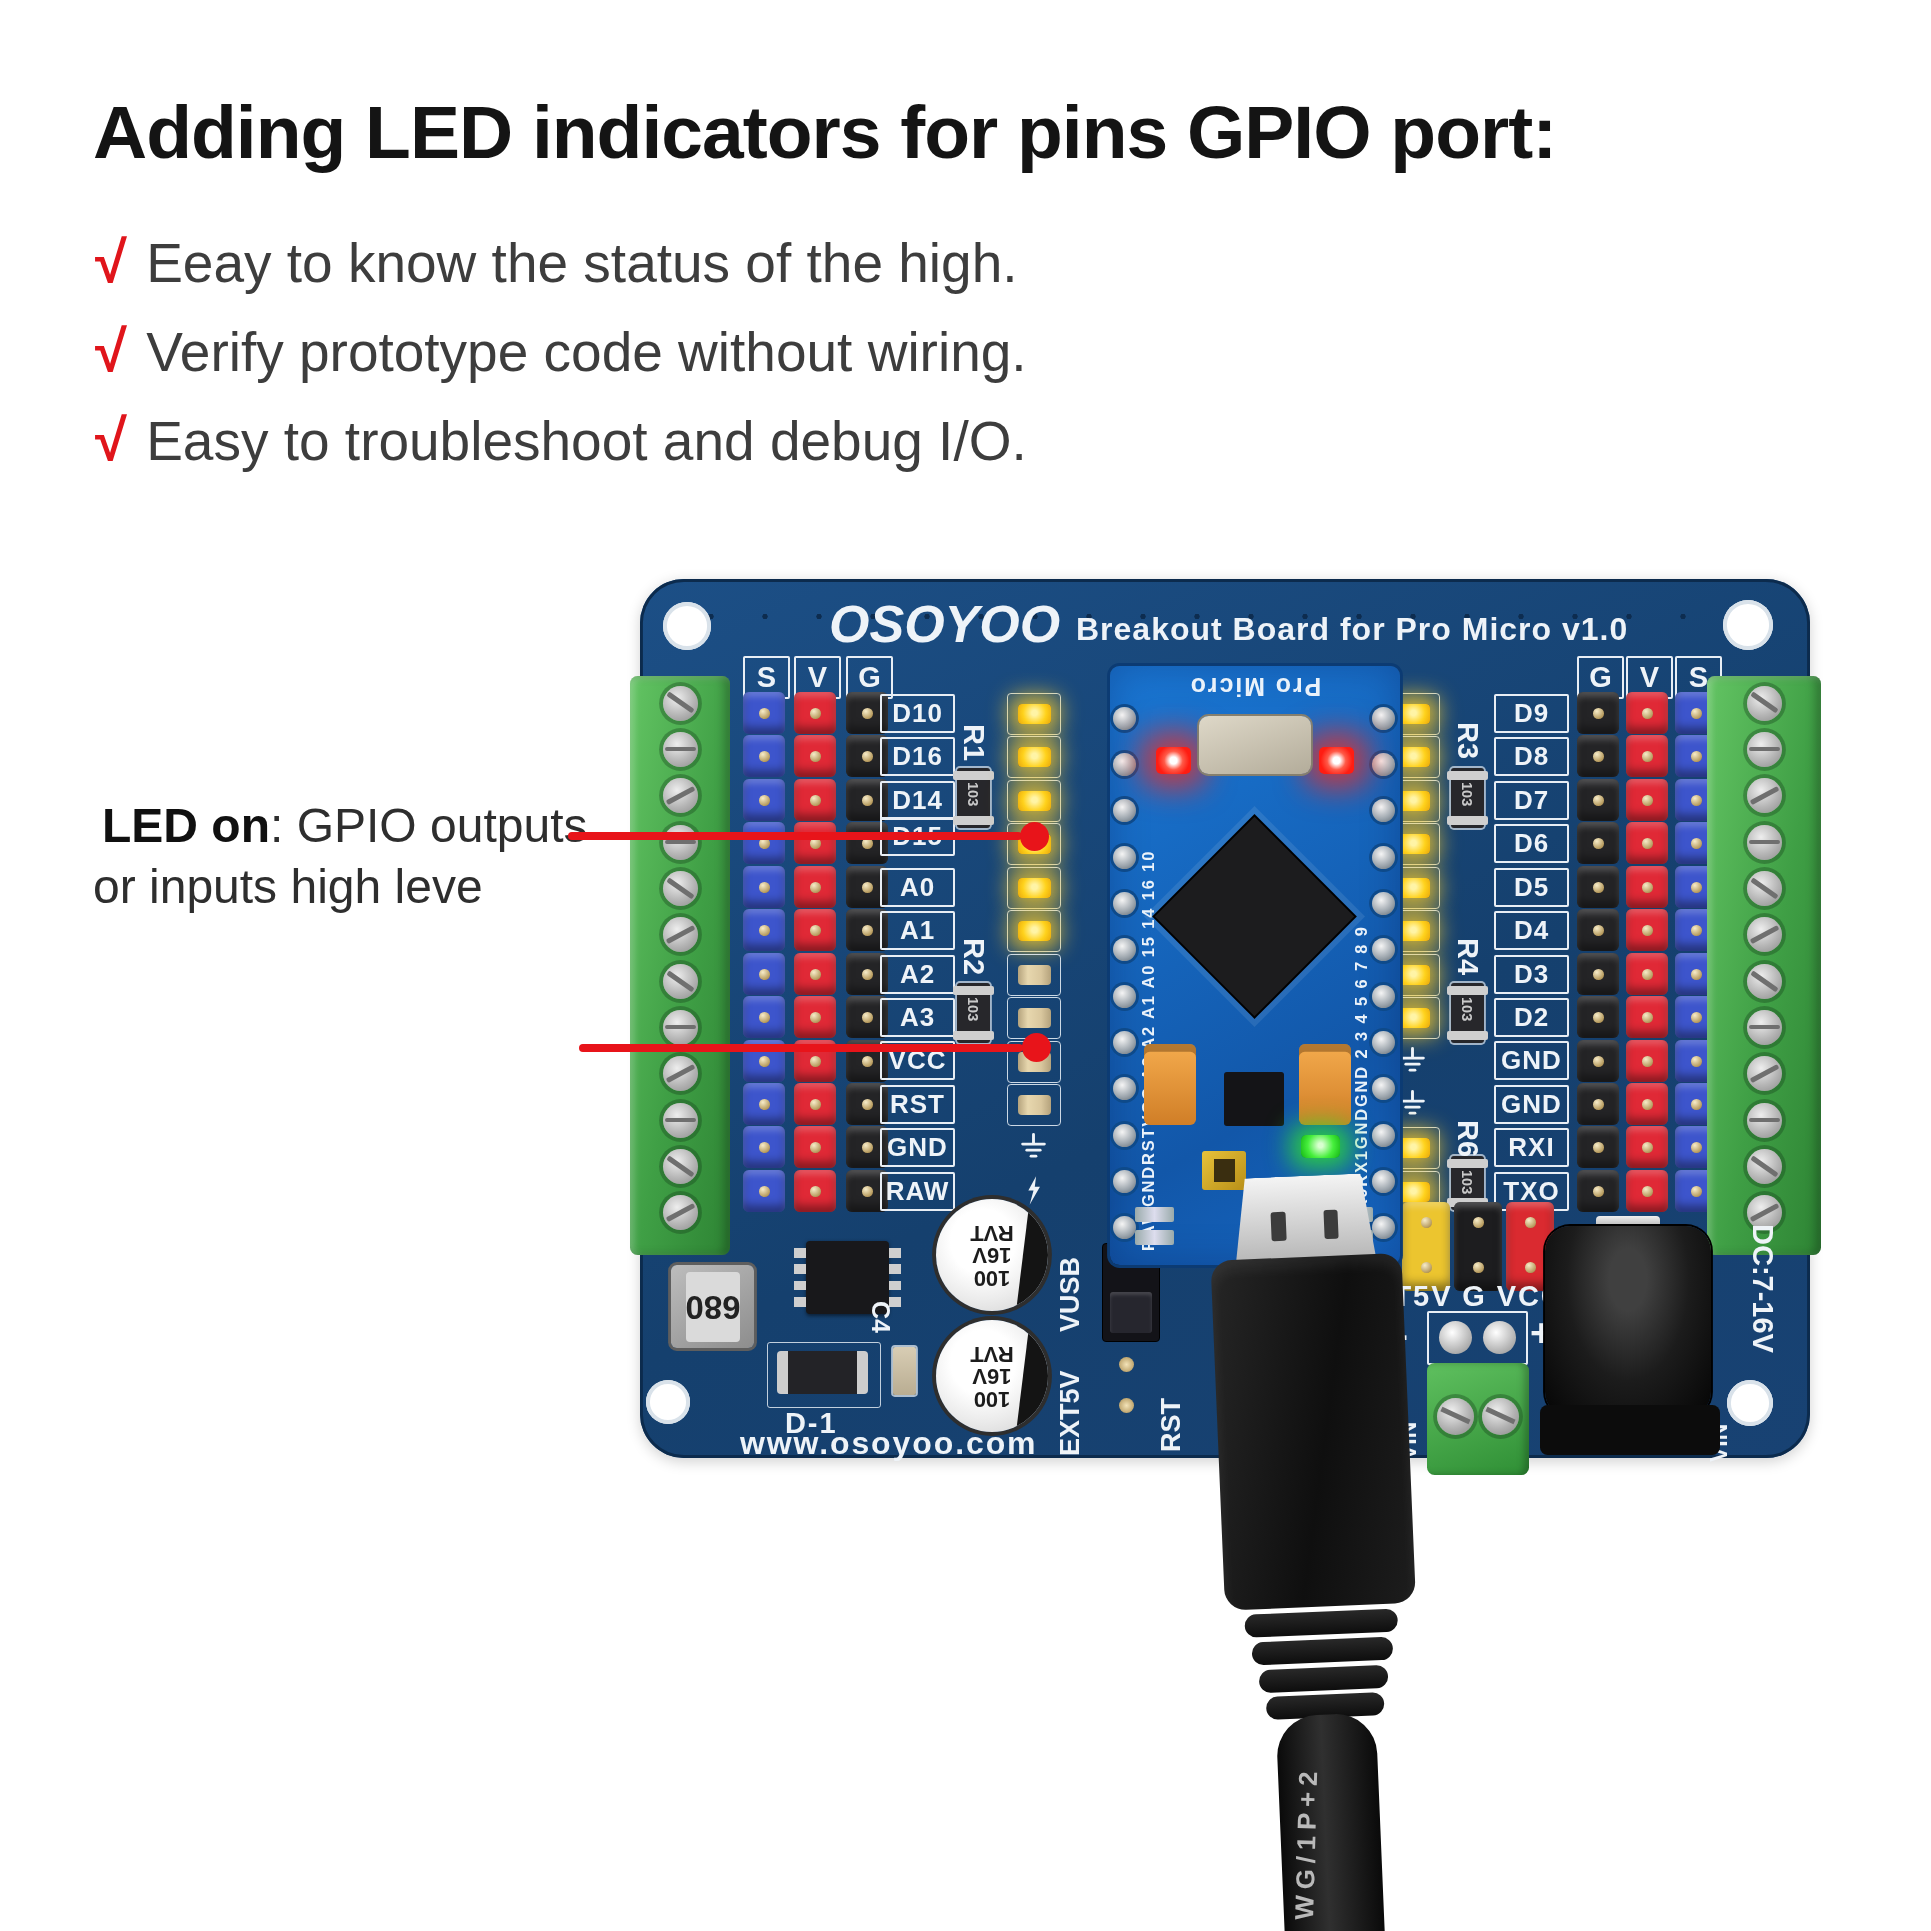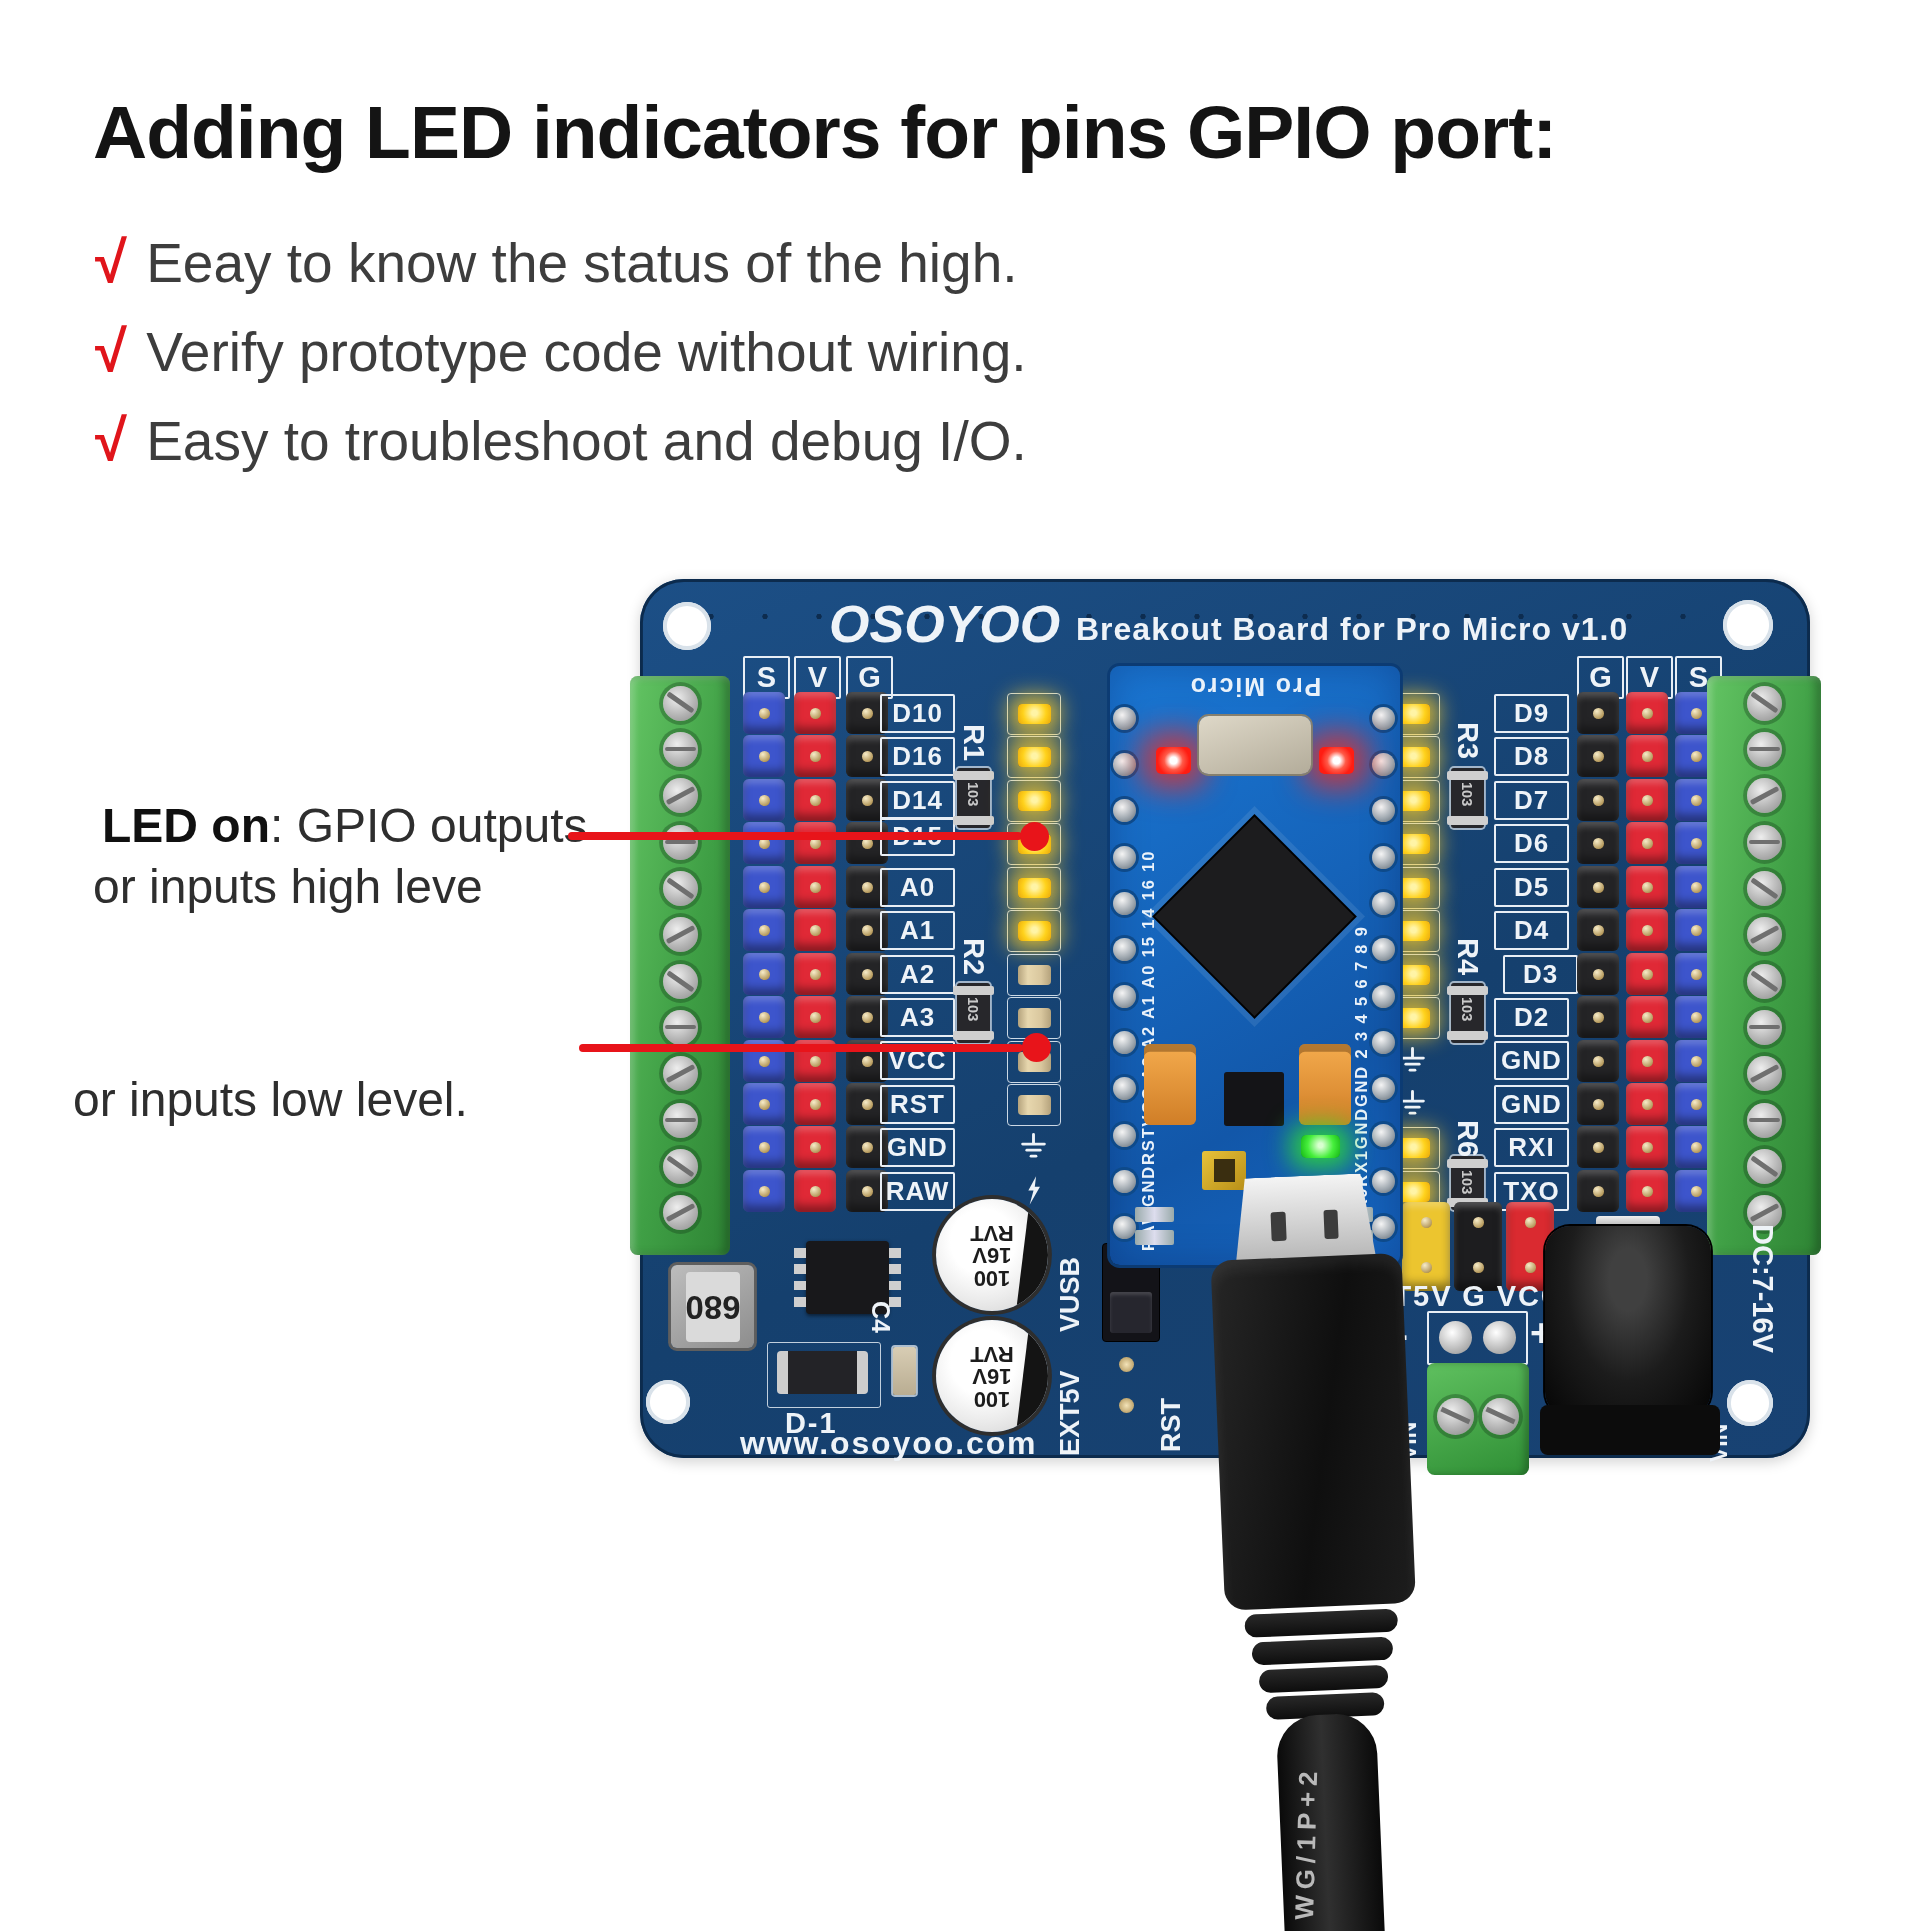--- a/index.html
+++ b/index.html
@@ -183,21 +183,20 @@
 
 <div id="canvas">
 
   <div class="page-title">Adding LED indicators for pins GPIO port:</div>
   <div class="bullet b1"><span class="check">√</span><span>Eeay to know the status of the high.</span></div>
   <div class="bullet b3"><span class="check">√</span><span>Easy to troubleshoot and debug I/O.</span></div>
   <div class="bullet b2"><span class="check">√</span><span>Verify prototype code without wiring.</span></div>
 
   <div class="anno a1l1"><b>LED on</b><span>: GPIO outputs</span></div>
   <div class="anno a1l2">or inputs high leve</div>
-  <div class="anno a2l2">or inputs low level.</div>
   <div class="leader leader1"></div>
   <div class="leader-dot dot1"></div>
   <div class="leader leader2"></div>
   <div class="leader-dot dot2"></div>
 
   <div class="board">
     <div class="viastrip" style="left:44px;right:58px;top:33px"></div>
     <div class="hole" style="left:23px;top:23px;width:48px;height:48px"></div>
     <div class="hole" style="left:1083px;top:21px;width:50px;height:50px"></div>
     <div class="hole" style="left:5.8px;top:801px;width:44px;height:44px"></div>
@@ -544,21 +543,21 @@
     <div class="rchip" style="left:811px;top:577px;height:54px">
         <span>103</span>
       </div>
     <div class="pin-labels" style="left:854px">
         <div class="pin-label" style="top: 2.9px;">D9</div>
         <div class="pin-label" style="top: 46px;">D8</div>
         <div class="pin-label" style="top: 90px;">D7</div>
         <div class="pin-label" style="top: 133px;">D6</div>
         <div class="pin-label" style="top: 177px;">D5</div>
         <div class="pin-label" style="top: 220px;">D4</div>
-        <div class="pin-label" style="top: 264px; margin-left: 9px;">D3</div>
+        <div class="pin-label" style="top: 264px;">D3</div>
         <div class="pin-label" style="top: 307px;">D2</div>
         <div class="pin-label" style="top: 350px;">GND</div>
         <div class="pin-label" style="top: 394px;">GND</div>
         <div class="pin-label" style="top: 437px;">RXI</div>
         <div class="pin-label" style="top: 481px;">TXO</div>
       </div>
 
     <div class="svg-box" style="left:937px">G</div>
     <div class="svg-box" style="left:986px">V</div>
     <div class="svg-box" style="left:1035px">S</div>

